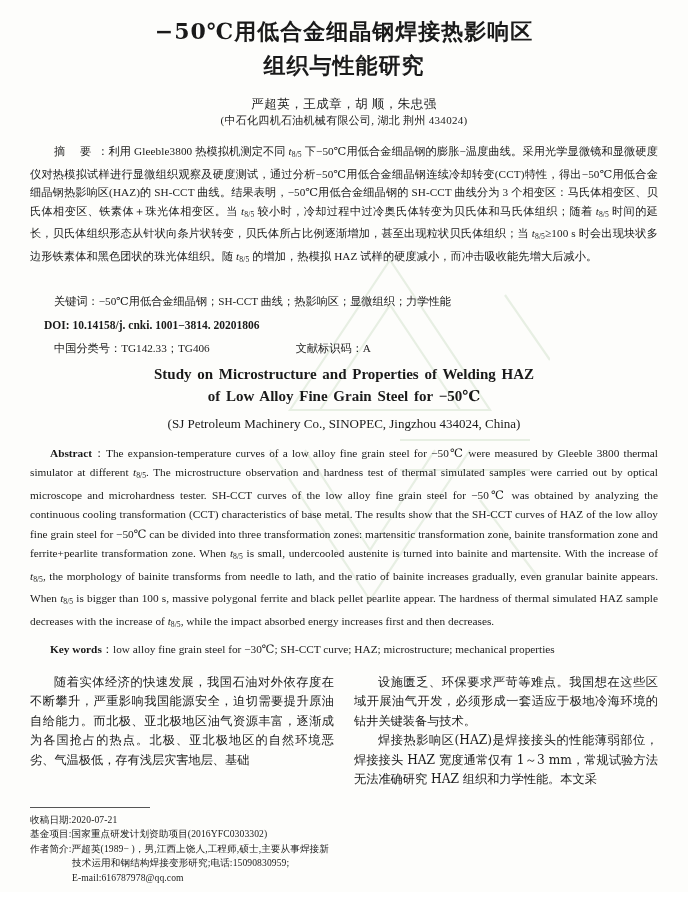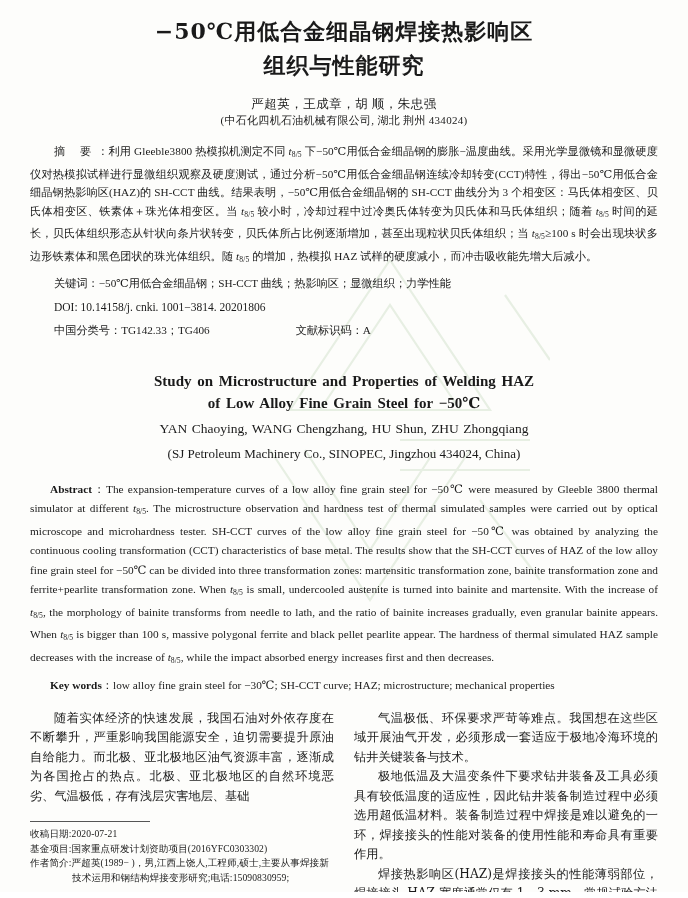--- a/index.html
+++ b/index.html
@@ -66,62 +66,62 @@
     font-size: 11.2px;
     line-height: 18.5px;
     text-align: justify;
     text-justify: inter-ideograph;
     letter-spacing: 0.1px;
   }
   .cn-abs .lead { margin-left: 24px; }
   .lbl-sp { letter-spacing: 6px; }
 
   .cn-kw {
-    margin-top: 4px;
+    margin-top: 22px;
     margin-left: 24px;
     font-size: 11.2px;
     line-height: 18px;
   }
   .doi {
     margin-top: 6px;
-    margin-left: 24px;
+    margin-left: 14px;
     font-size: 11.5px;
-    font-weight: normal;
+    font-weight: bold;
     line-height: 18px;
   }
   .clc-row {
     margin-top: 5px;
     margin-left: 24px;
     font-size: 11.2px;
     line-height: 18px;
   }
   .clc-row .gap { display: inline-block; width: 86px; }
 
   
   .en-title {
     text-align: center;
     font-size: 15px;
     font-weight: bold;
     line-height: 22px;
-    margin-top: 31px;
+    margin-top: 6px;
     word-spacing: 2px;
   }
   .en-authors {
     text-align: center;
     font-size: 13.5px;
     margin-top: 7px;
     word-spacing: 1px;
   }
   .en-affil {
     text-align: center;
     font-size: 13px;
     margin-top: 9px;
   }
   .en-abs {
-    margin-top: 18px;
+    margin-top: 12px;
     font-size: 11.3px;
     line-height: 19.5px;
     text-align: justify;
   }
   .en-abs .ind { margin-left: 20px; }
   .en-abs b { font-weight: bold; }
   .en-kw {
     margin-top: 5px;
     margin-left: 20px;
     font-size: 11.3px;
@@ -213,45 +213,44 @@
 
     <div class="clc-row">
       <span>中国分类号</span><span>：TG142.33；TG406</span><span class="gap"></span><span>文献标识码</span><span>：A</span>
     </div>
 
     <div class="en-title">
       <div>Study on Microstructure and Properties of Welding HAZ</div>
       <div>of Low Alloy Fine Grain Steel for −50℃</div>
     </div>
 
-    <div class="en-authors">YAN Chaoying, WANG Chengzhang, HU Shun, ZHU Zhongqiang</div>
     <div class="en-affil">(SJ Petroleum Machinery Co., SINOPEC, Jingzhou 434024, China)</div>
 
     <div class="en-abs">
       <b class="ind">Abstract</b><span>：The expansion-temperature curves of a low alloy fine grain steel for −50℃ were measured by Gleeble 3800 thermal simulator at different <span class="it">t</span><sub>8/5</sub>. The microstructure observation and hardness test of thermal simulated samples were carried out by optical microscope and microhardness tester. SH-CCT curves of the low alloy fine grain steel for −50℃ was obtained by analyzing the continuous cooling transformation (CCT) characteristics of base metal. The results show that the SH-CCT curves of HAZ of the low alloy fine grain steel for −50℃ can be divided into three transformation zones: martensitic transformation zone, bainite transformation zone and ferrite+pearlite transformation zone. When <span class="it">t</span><sub>8/5</sub> is small, undercooled austenite is turned into bainite and martensite. With the increase of <span class="it">t</span><sub>8/5</sub>, the morphology of bainite transforms from needle to lath, and the ratio of bainite increases gradually, even granular bainite appears. When <span class="it">t</span><sub>8/5</sub> is bigger than 100 s, massive polygonal ferrite and black pellet pearlite appear. The hardness of thermal simulated HAZ sample decreases with the increase of <span class="it">t</span><sub>8/5</sub>, while the impact absorbed energy increases first and then decreases.</span>
     </div>
 
     <div class="en-kw">
       <b>Key words</b><span>：low alloy fine grain steel for −30℃; SH-CCT curve; HAZ; microstructure; mechanical properties</span>
     </div>
 
     <div class="body-cols">
       <div class="col">
         <p>随着实体经济的快速发展，我国石油对外依存度在不断攀升，严重影响我国能源安全，迫切需要提升原油自给能力。而北极、亚北极地区油气资源丰富，逐渐成为各国抢占的热点。北极、亚北极地区的自然环境恶劣、气温极低，存有浅层灾害地层、基础</p>
       </div>
       <div class="col">
-        <p>气温极低、环保要求严苛等难点。我国想在这些区域开展油气开发，必须形成一套适应于极地冷海环境的钻井关键装备与技术。</p>
-        <p>极地低温及大温变条件下要求钻井装备及工具必须具有较低温度的适应性，因此钻井装备制造过程中必须选用超低温材料。装备制造过程中焊接是难以避免的一环，焊接接头的性能对装备的使用性能和寿命具有重要作用。</p>
+        <p>设施匮乏、环保要求严苛等难点。我国想在这些区域开展油气开发，必须形成一套适应于极地冷海环境的钻井关键装备与技术。</p>
         <p>焊接热影响区(HAZ)是焊接接头的性能薄弱部位，焊接接头 HAZ 宽度通常仅有 1～3 mm，常规试验方法无法准确研究 HAZ 组织和力学性能。本文采</p>
       </div>
     </div>
 
   </div>
 
   <div id="footnote">
     <div class="fn-rule"></div>
     <div class="fn-line">收稿日期:2020-07-21</div>
     <div class="fn-line">基金项目:国家重点研发计划资助项目(2016YFC0303302)</div>
     <div class="fn-line">作者简介:严超英(1989− )，男,江西上饶人,工程师,硕士,主要从事焊接新</div>
     <div class="fn-line"><span class="hang">技术运用和钢结构焊接变形研究;电话:15090830959;</span></div>
+    <div class="fn-line"><span class="hang">E-mail:616787978@qq.com</span></div>
   </div>
 
 </div>
 
 </body></html>

